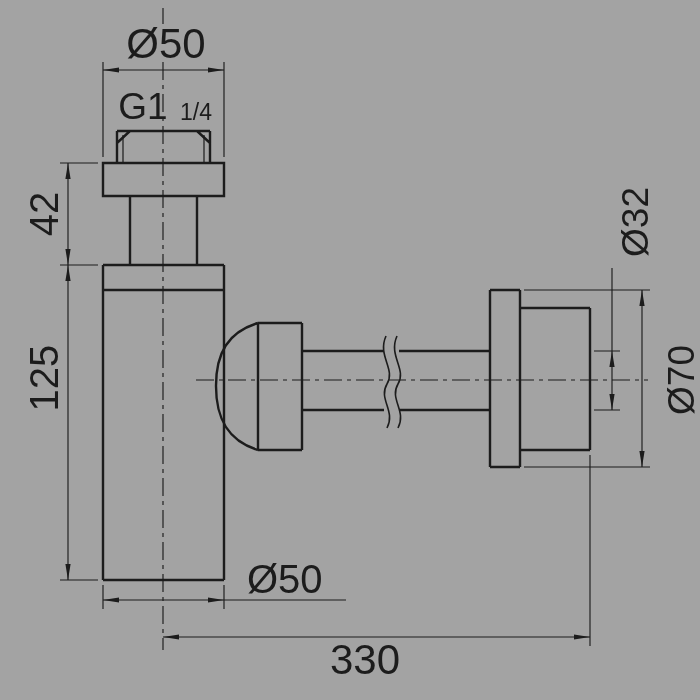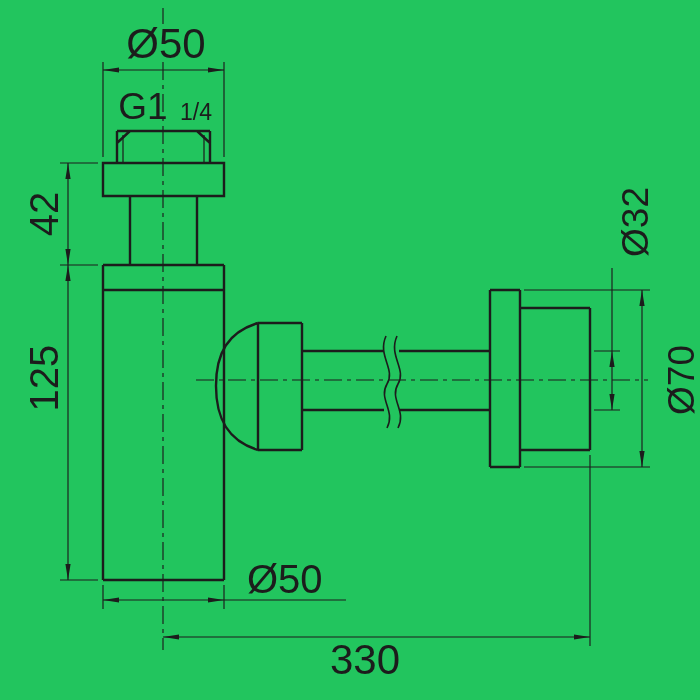--- a/index.html
+++ b/index.html
@@ -3,21 +3,21 @@
 <meta charset="utf-8">
 <style>
   html, body {
     margin: 0;
     padding: 0;
     background: #ffffff;
   }
   .canvas {
     width: 700px;
     height: 700px;
-    background: #22c55e;
+    background: #a3a3a3;
     position: relative;
     overflow: hidden;
   }
   svg { display: block; }
   text {
     fill: #1c1c1c;
     font-family: "Liberation Sans", sans-serif;
   }
   .t-xl { font-size: 42px; }
   .t-lg { font-size: 40px; }

